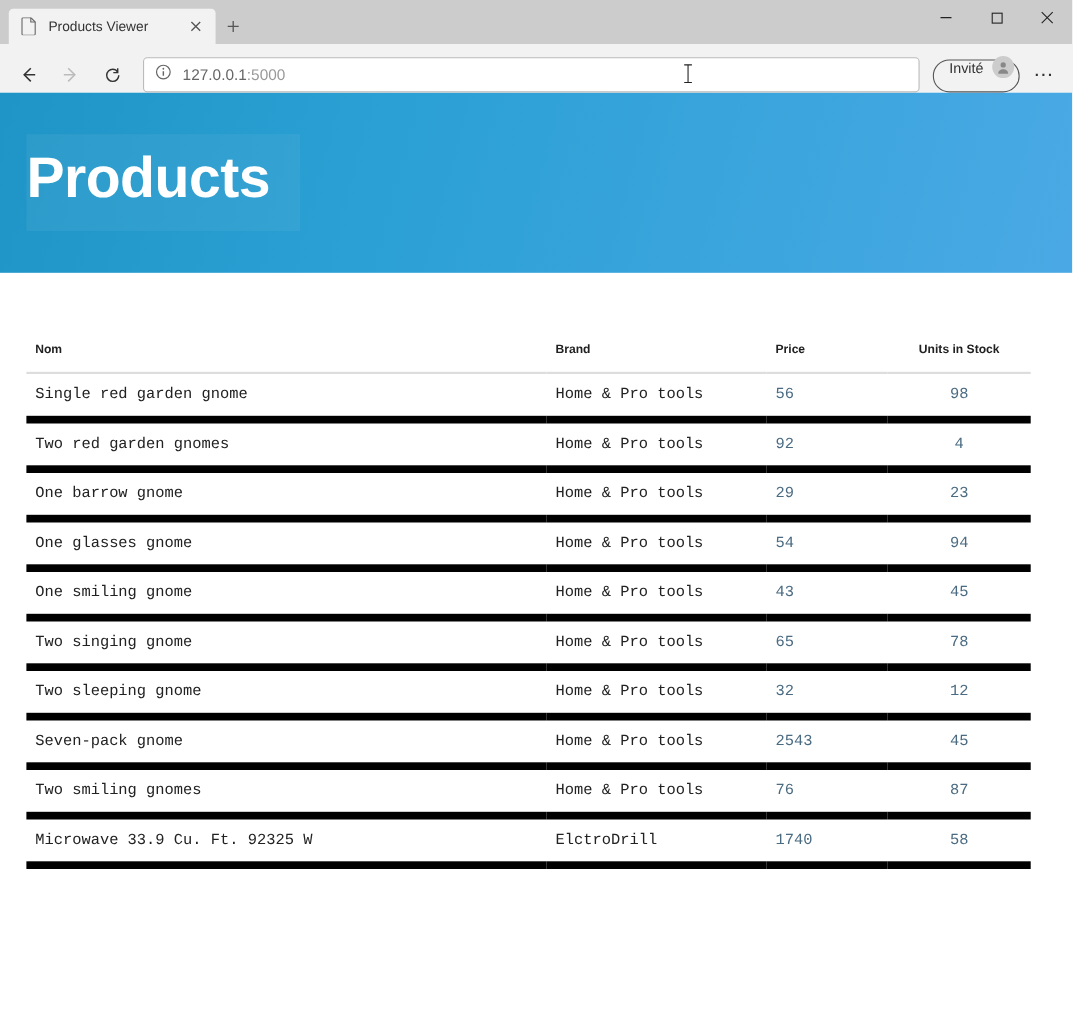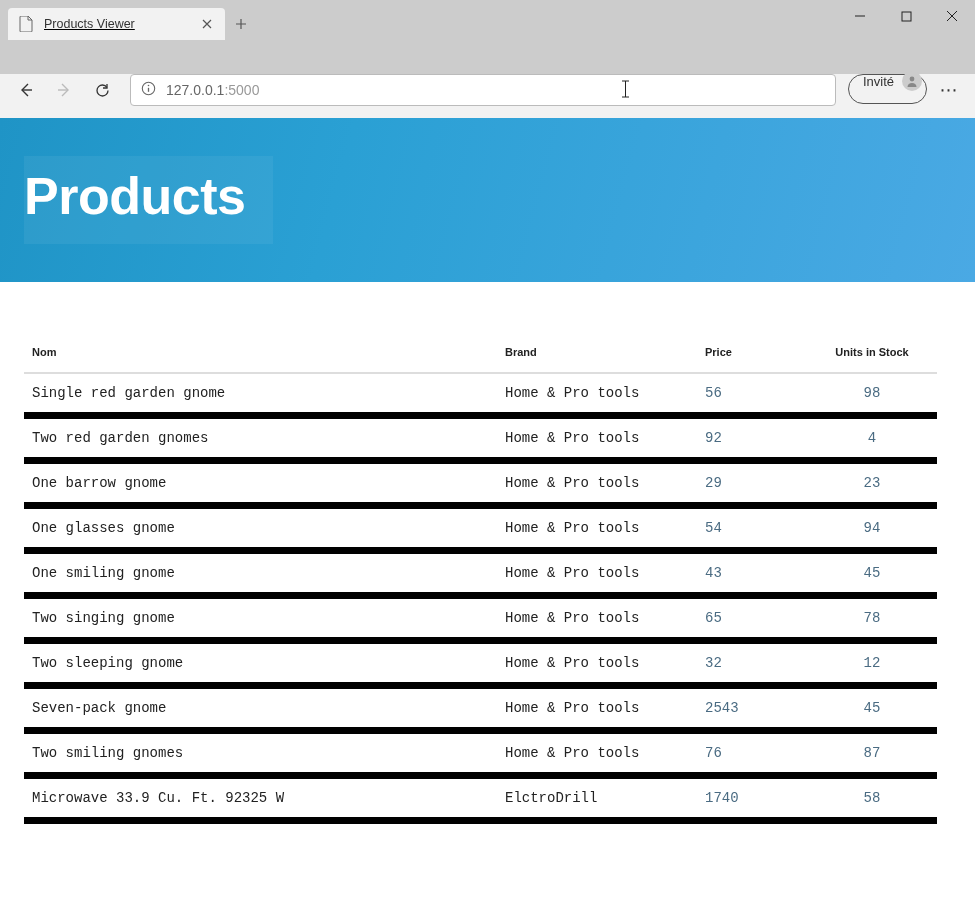--- a/index.html
+++ b/index.html
@@ -19,30 +19,29 @@
     }
     .title-bar {
       height: 40px;
       display: flex;
       align-items: flex-end;
       position: relative;
     }
     .tab {
       background: #f2f2f2;
       height: 32px;
-      width: 217px;
+      width: 188px;
       margin-left: 8px;
       display: flex;
       align-items: center;
       padding: 0 10px;
       border-top-left-radius: 4px;
       border-top-right-radius: 4px;
       position: relative;
       gap: 10px;
-      text-decoration: underline;
     }
     .page-icon {
       width: 16px;
       height: 16px;
       display: flex;
       align-items: center;
       justify-content: center;
     }
     .tab-title {
       font-size: 12.5px;
@@ -85,24 +84,23 @@
       align-items: center;
       justify-content: center;
       cursor: pointer;
       font-size: 14px;
       color: #222;
     }
     .toolbar {
       background: #f2f2f2;
       height: 44px;
       display: flex;
-      align-items: flex-start;
+      align-items: flex-end;
       padding: 0 10px;
       gap: 6px;
-      margin-top: 34px;
     }
     .nav-btn {
       width: 32px;
       height: 32px;
       display: flex;
       align-items: center;
       justify-content: center;
       cursor: pointer;
       color: #333;
     }

